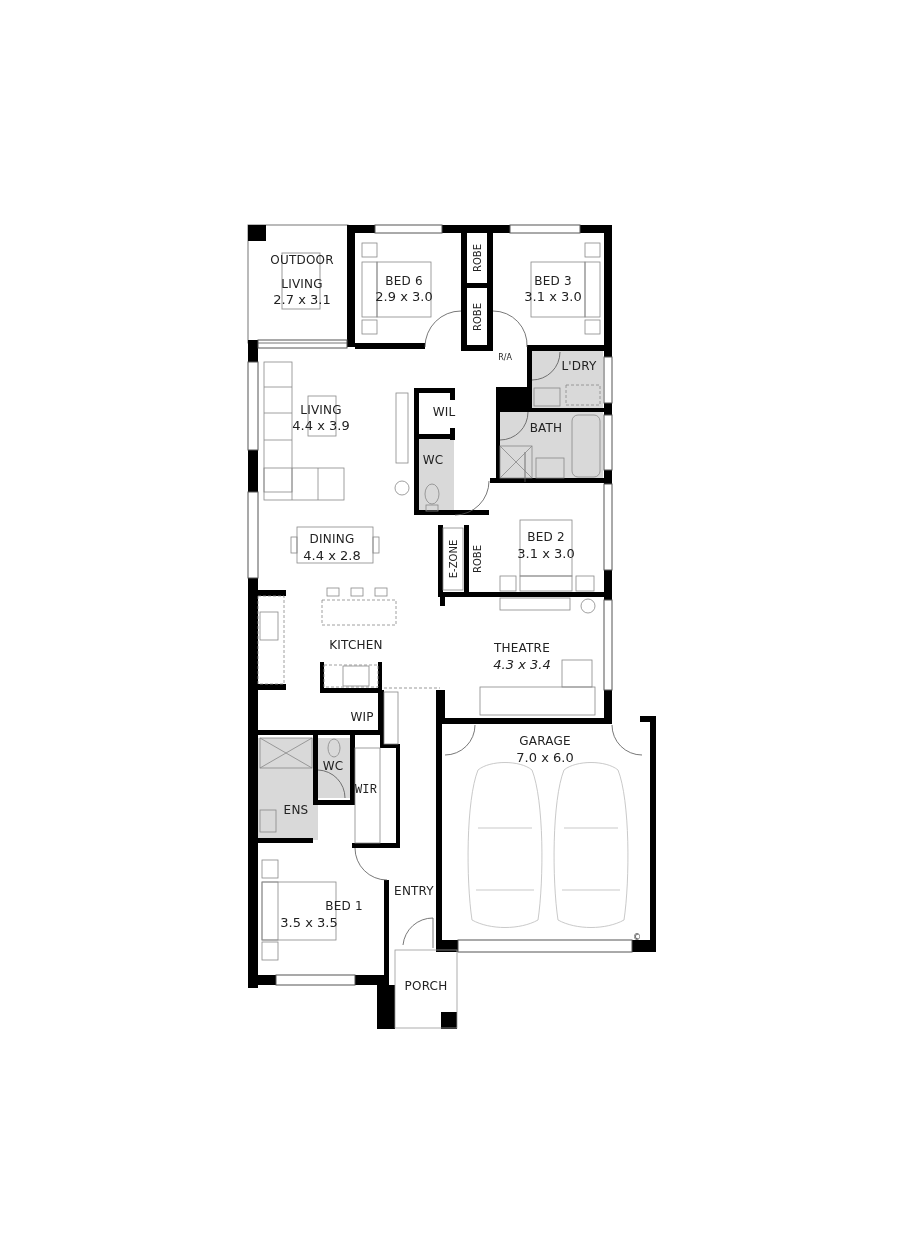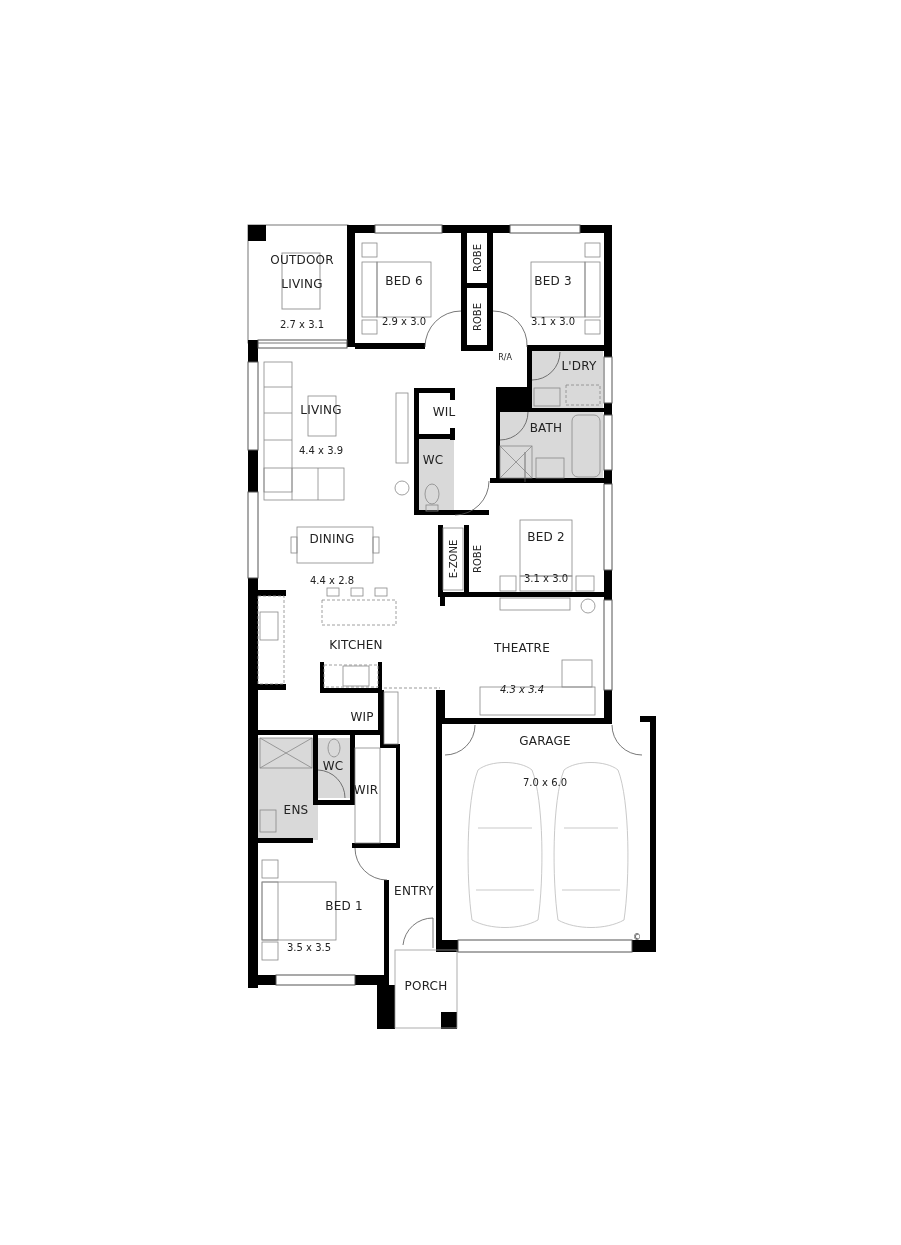--- a/index.html
+++ b/index.html
@@ -1,20 +1,20 @@
 <!DOCTYPE html>
 <html><head>
 <meta charset="utf-8">
 <style>
   html,body{margin:0;padding:0;background:#fff;}
   body{width:901px;height:1245px;position:relative;overflow:hidden;font-family:"DejaVu Sans","Liberation Sans",sans-serif;}
   #plan{position:absolute;left:0;top:0;}
   .lbl{position:absolute;transform:translate(-50%,-50%);text-align:center;color:#222;white-space:nowrap;}
   .name{font-size:12px;letter-spacing:0.2px;line-height:14px;}
-  .dim{font-size:10px;line-height:11px;margin-top:25px;}
+  .dim{font-size:13px;line-height:11px;}
   .vert{transform:translate(-50%,-50%) rotate(-90deg);font-size:10px;}
   .tiny{font-size:8px;}
 </style>
 </head>
 <body>
 
 <svg id="plan" width="901" height="1245" viewBox="0 0 901 1245">
 
   <g fill="#d9d9d9">
     <rect x="531" y="350" width="72" height="58"></rect>
@@ -253,20 +253,20 @@
 <div class="lbl dim" style="left:546px;top:553px;">3.1 x 3.0</div>
 
 <div class="lbl name" style="left:356px;top:645px;">KITCHEN</div>
 <div class="lbl name" style="left:522px;top:648px;">THEATRE</div>
 <div class="lbl dim" style="left:522px;top:664px;font-style:italic;">4.3 x 3.4</div>
 <div class="lbl name" style="left:342px;top:717px;margin-left:20px;">WIP</div>
 
 <div class="lbl name" style="left:545px;top:741px;">GARAGE</div>
 <div class="lbl dim" style="left:545px;top:757px;">7.0 x 6.0</div>
 <div class="lbl name" style="left:333px;top:766px;">WC</div>
-<div class="lbl name" style="left:366px;top:790px;">WIR</div>
+<div class="lbl name" style="left:366px;top:790px;font-family:Liberation Mono, monospace;">WIR</div>
 <div class="lbl name" style="left:296px;top:810px;">ENS</div>
 
 <div class="lbl name" style="left:414px;top:891px;">ENTRY</div>
 <div class="lbl name" style="left:307px;top:906px;margin-left:37px;">BED 1</div>
 <div class="lbl dim" style="left:309px;top:922px;">3.5 x 3.5</div>
 <div class="lbl name" style="left:426px;top:986px;">PORCH</div>
 <div class="lbl tiny" style="left:637px;top:937px;">©</div>
 
 </body></html>

